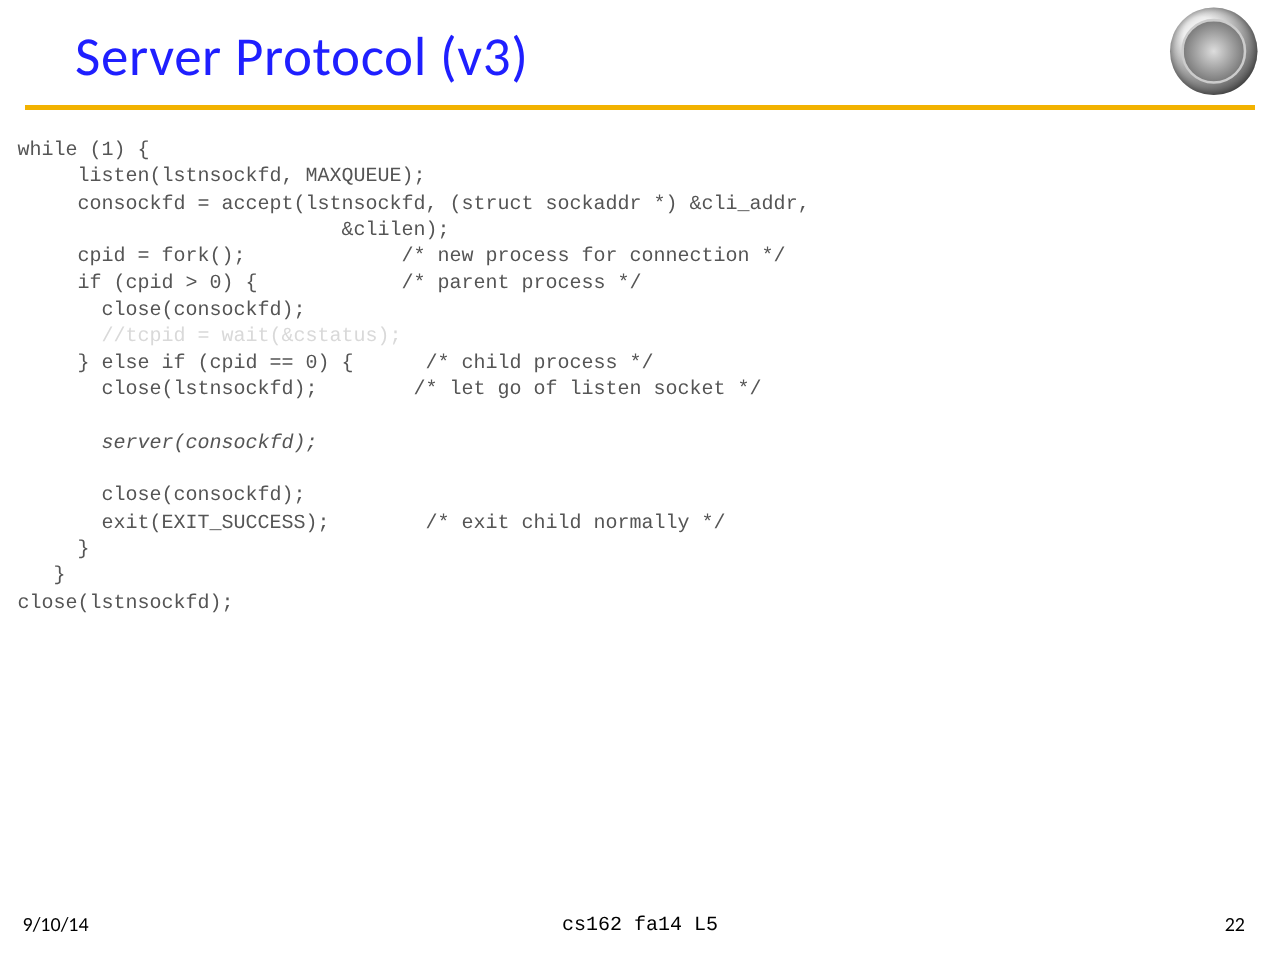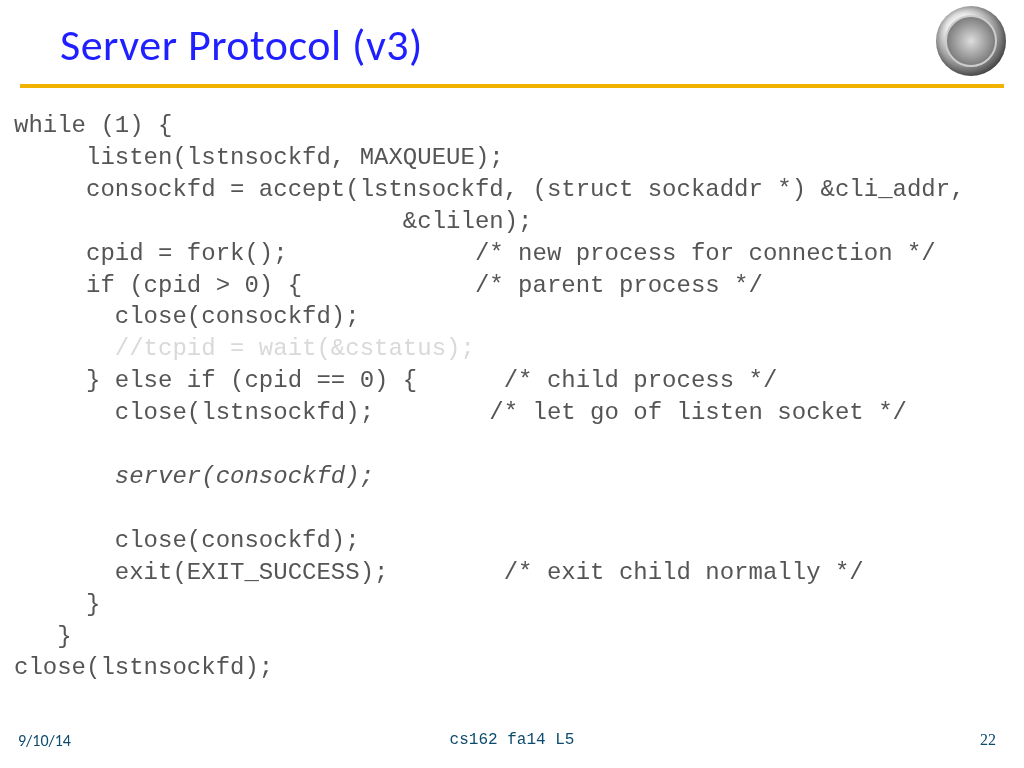--- a/index.html
+++ b/index.html
@@ -3,27 +3,27 @@
 <meta charset="utf-8">
 <style>
   * { margin: 0; padding: 0; box-sizing: border-box; }
   html, body { width: 1024px; height: 768px; background: #fff; font-family: Calibri, Arial, sans-serif; overflow: hidden; }
   .slide { position: relative; width: 1024px; height: 768px; }
   .header { position: relative; padding: 18px 60px 0 60px; }
   .title { color: #1f1fff; font-size: 44px; font-weight: 400; letter-spacing: 0.5px; }
   .logo { position: absolute; top: 6px; right: 18px; width: 70px; height: 70px; border-radius: 50%; background: radial-gradient(circle at 35% 30%, #f0f0f0 20%, #888 60%, #222 100%); box-shadow: inset 0 0 8px rgba(0,0,0,0.5); display:flex; align-items:center; justify-content:center; }
   .logo-inner { width: 52px; height: 52px; border-radius: 50%; border: 2px solid #ccc; background: radial-gradient(circle at 50% 50%, #ddd 0%, #555 100%); display:flex; align-items:center; justify-content:center; font-size:8px; color:#eee; text-align:center; line-height:1; }
   .rule { margin: 12px 20px 0 20px; border-bottom: 4px solid #f2b200; }
-  .code { padding: 22px 14px 0 14px; font-family: "Courier New", Courier, monospace; font-size: 24px; line-height: 1.33; color: #555; white-space: pre; }
+  .code { padding: 22px 14px 0 14px; font-family: "Courier New", Courier, monospace; font-size: 16px; line-height: 1.33; color: #555; white-space: pre; }
   .code .dim { color: #d9d9d9; }
   .code .ital { font-style: italic; }
-  .footer { position: absolute; bottom: 18px; left: 0; width: 100%; padding: 0 28px 0 18px; font-size: 16px; color: #0c4a6e; }
+  .footer { position: absolute; bottom: 18px; left: 0; width: 100%; padding: 0 28px 0 18px; font-size: 16px; color: #000000; }
   .footer .date { float: left; }
   .footer .course { position: absolute; left: 50%; transform: translateX(-50%); font-family: Liberation Mono, monospace; }
-  .footer .page { float: right; font-family: Liberation Serif, serif; }
+  .footer .page { float: right; }
 </style>
 </head>
 <body>
 
 <div class="slide">
 
   <div class="header">
     <div class="title">Server Protocol (v3)</div>
     <div class="logo">
       <div class="logo-inner"></div>

